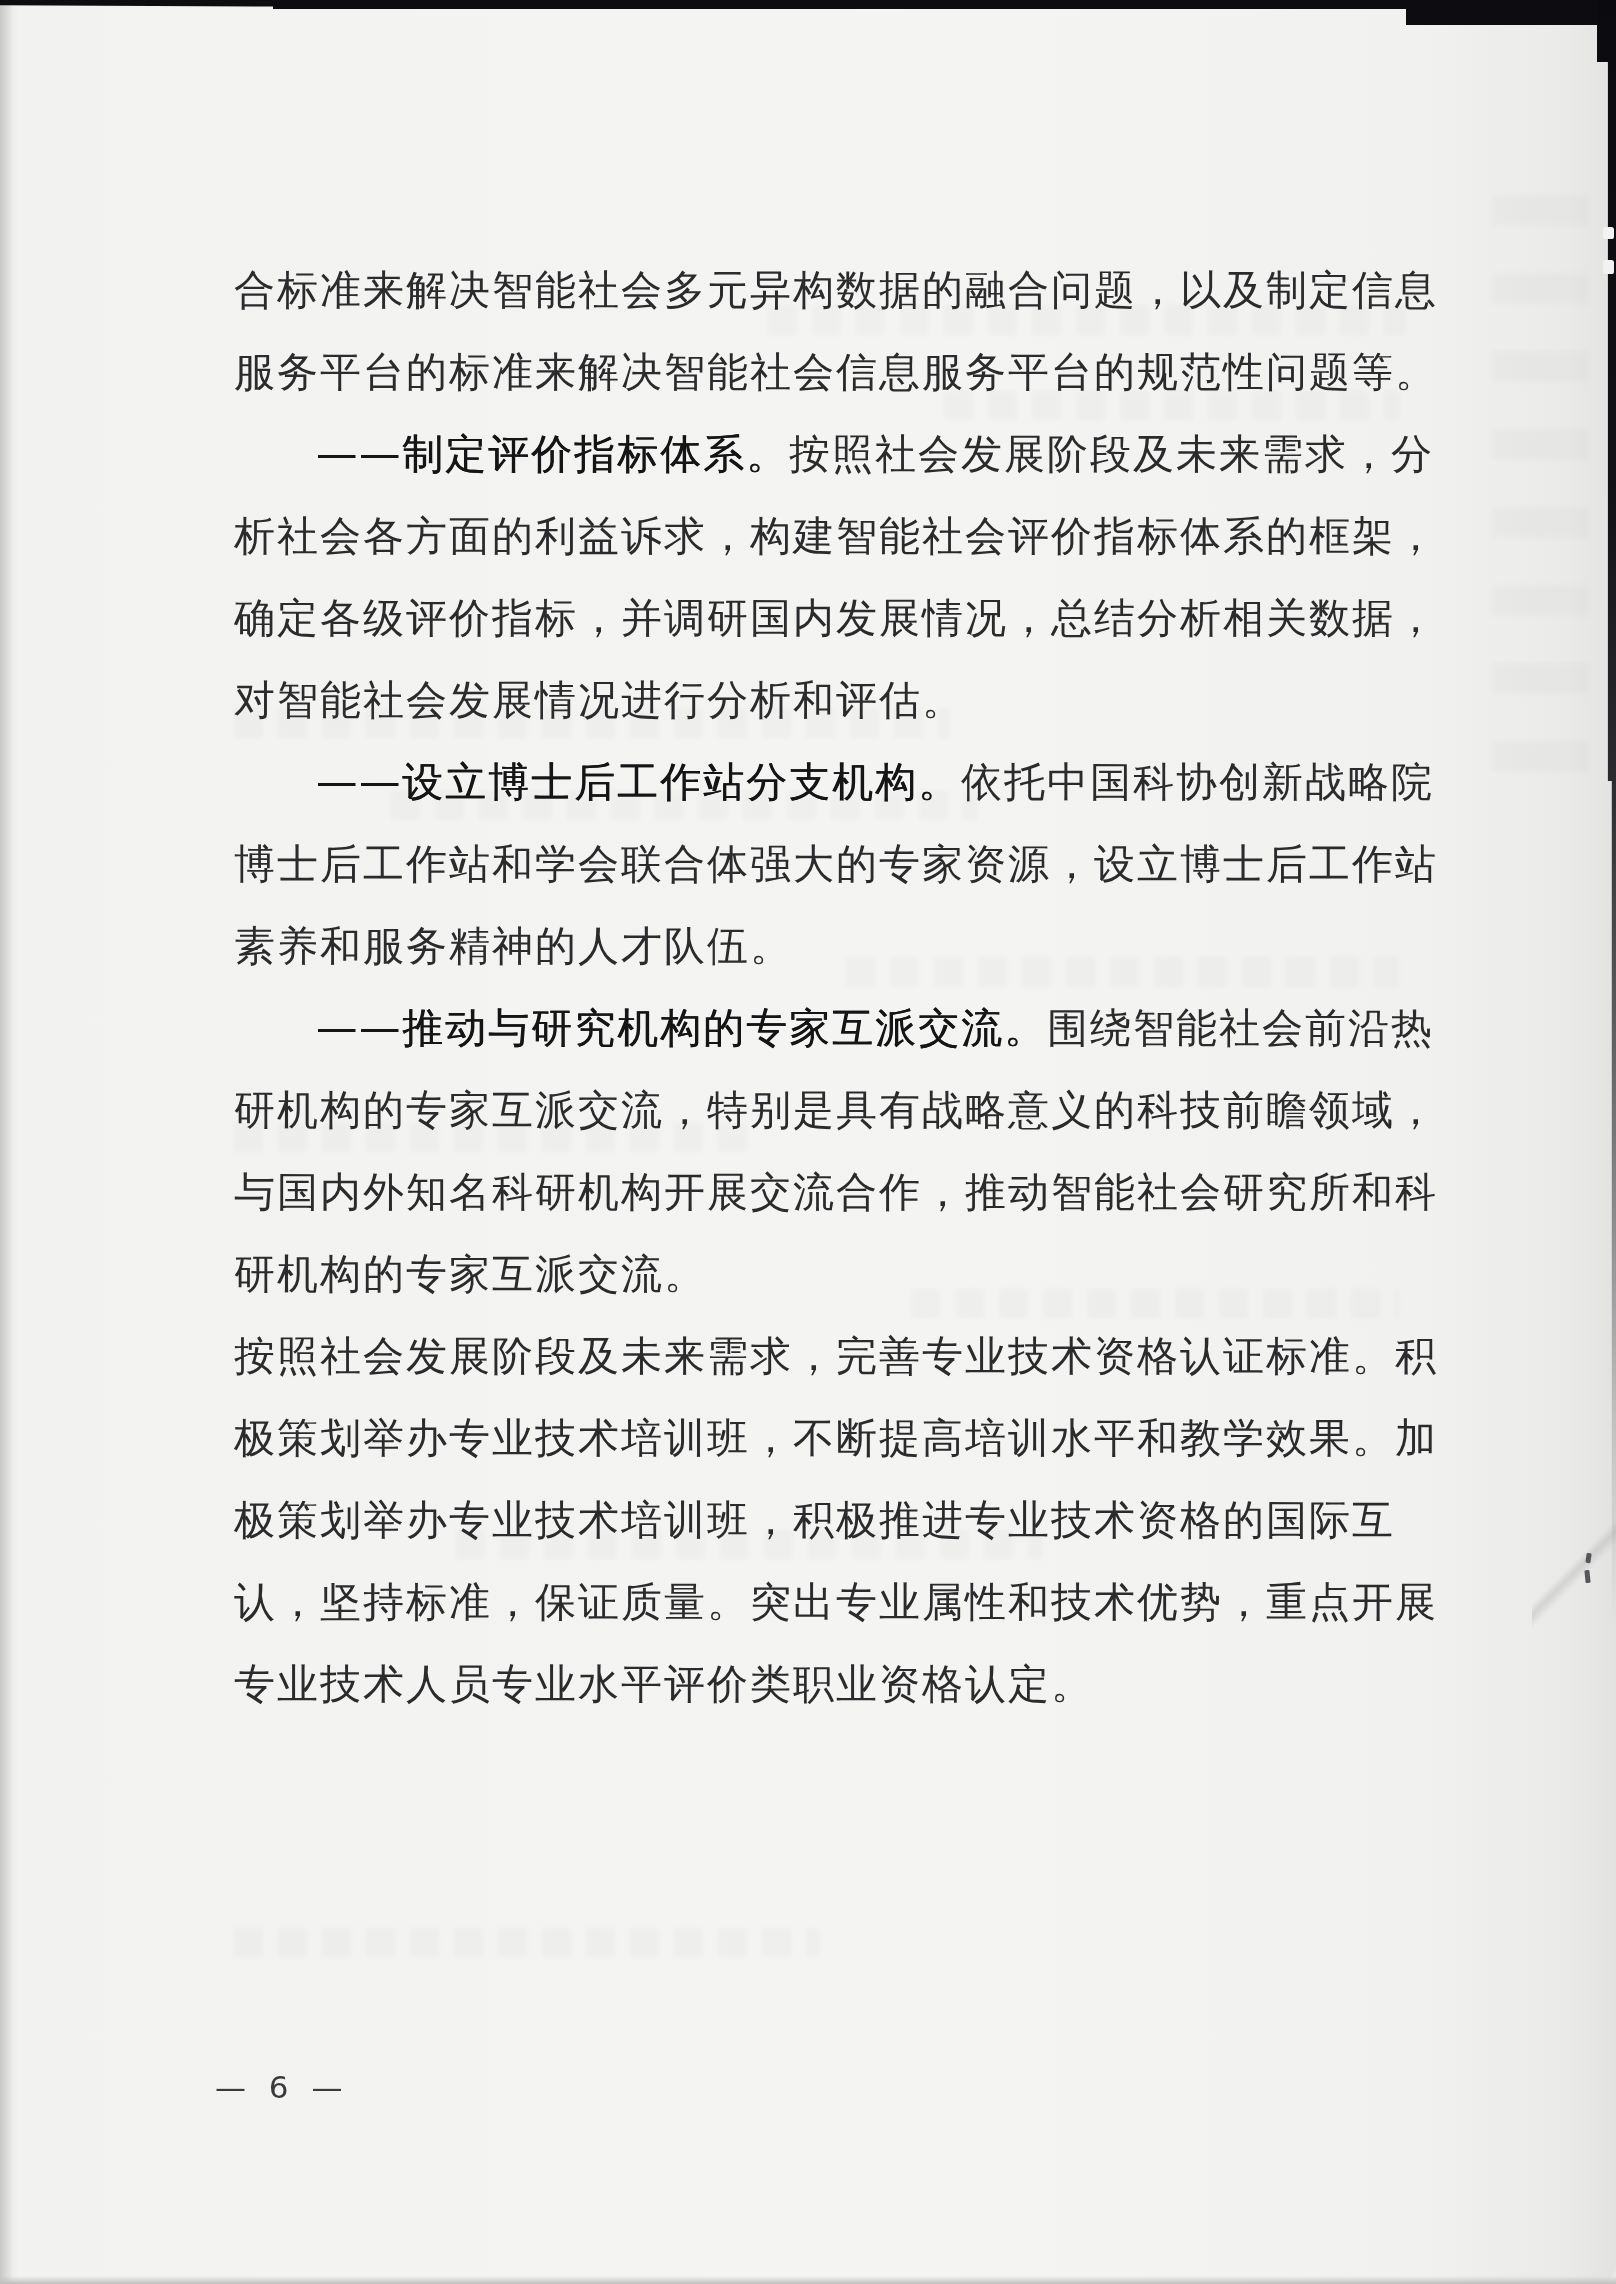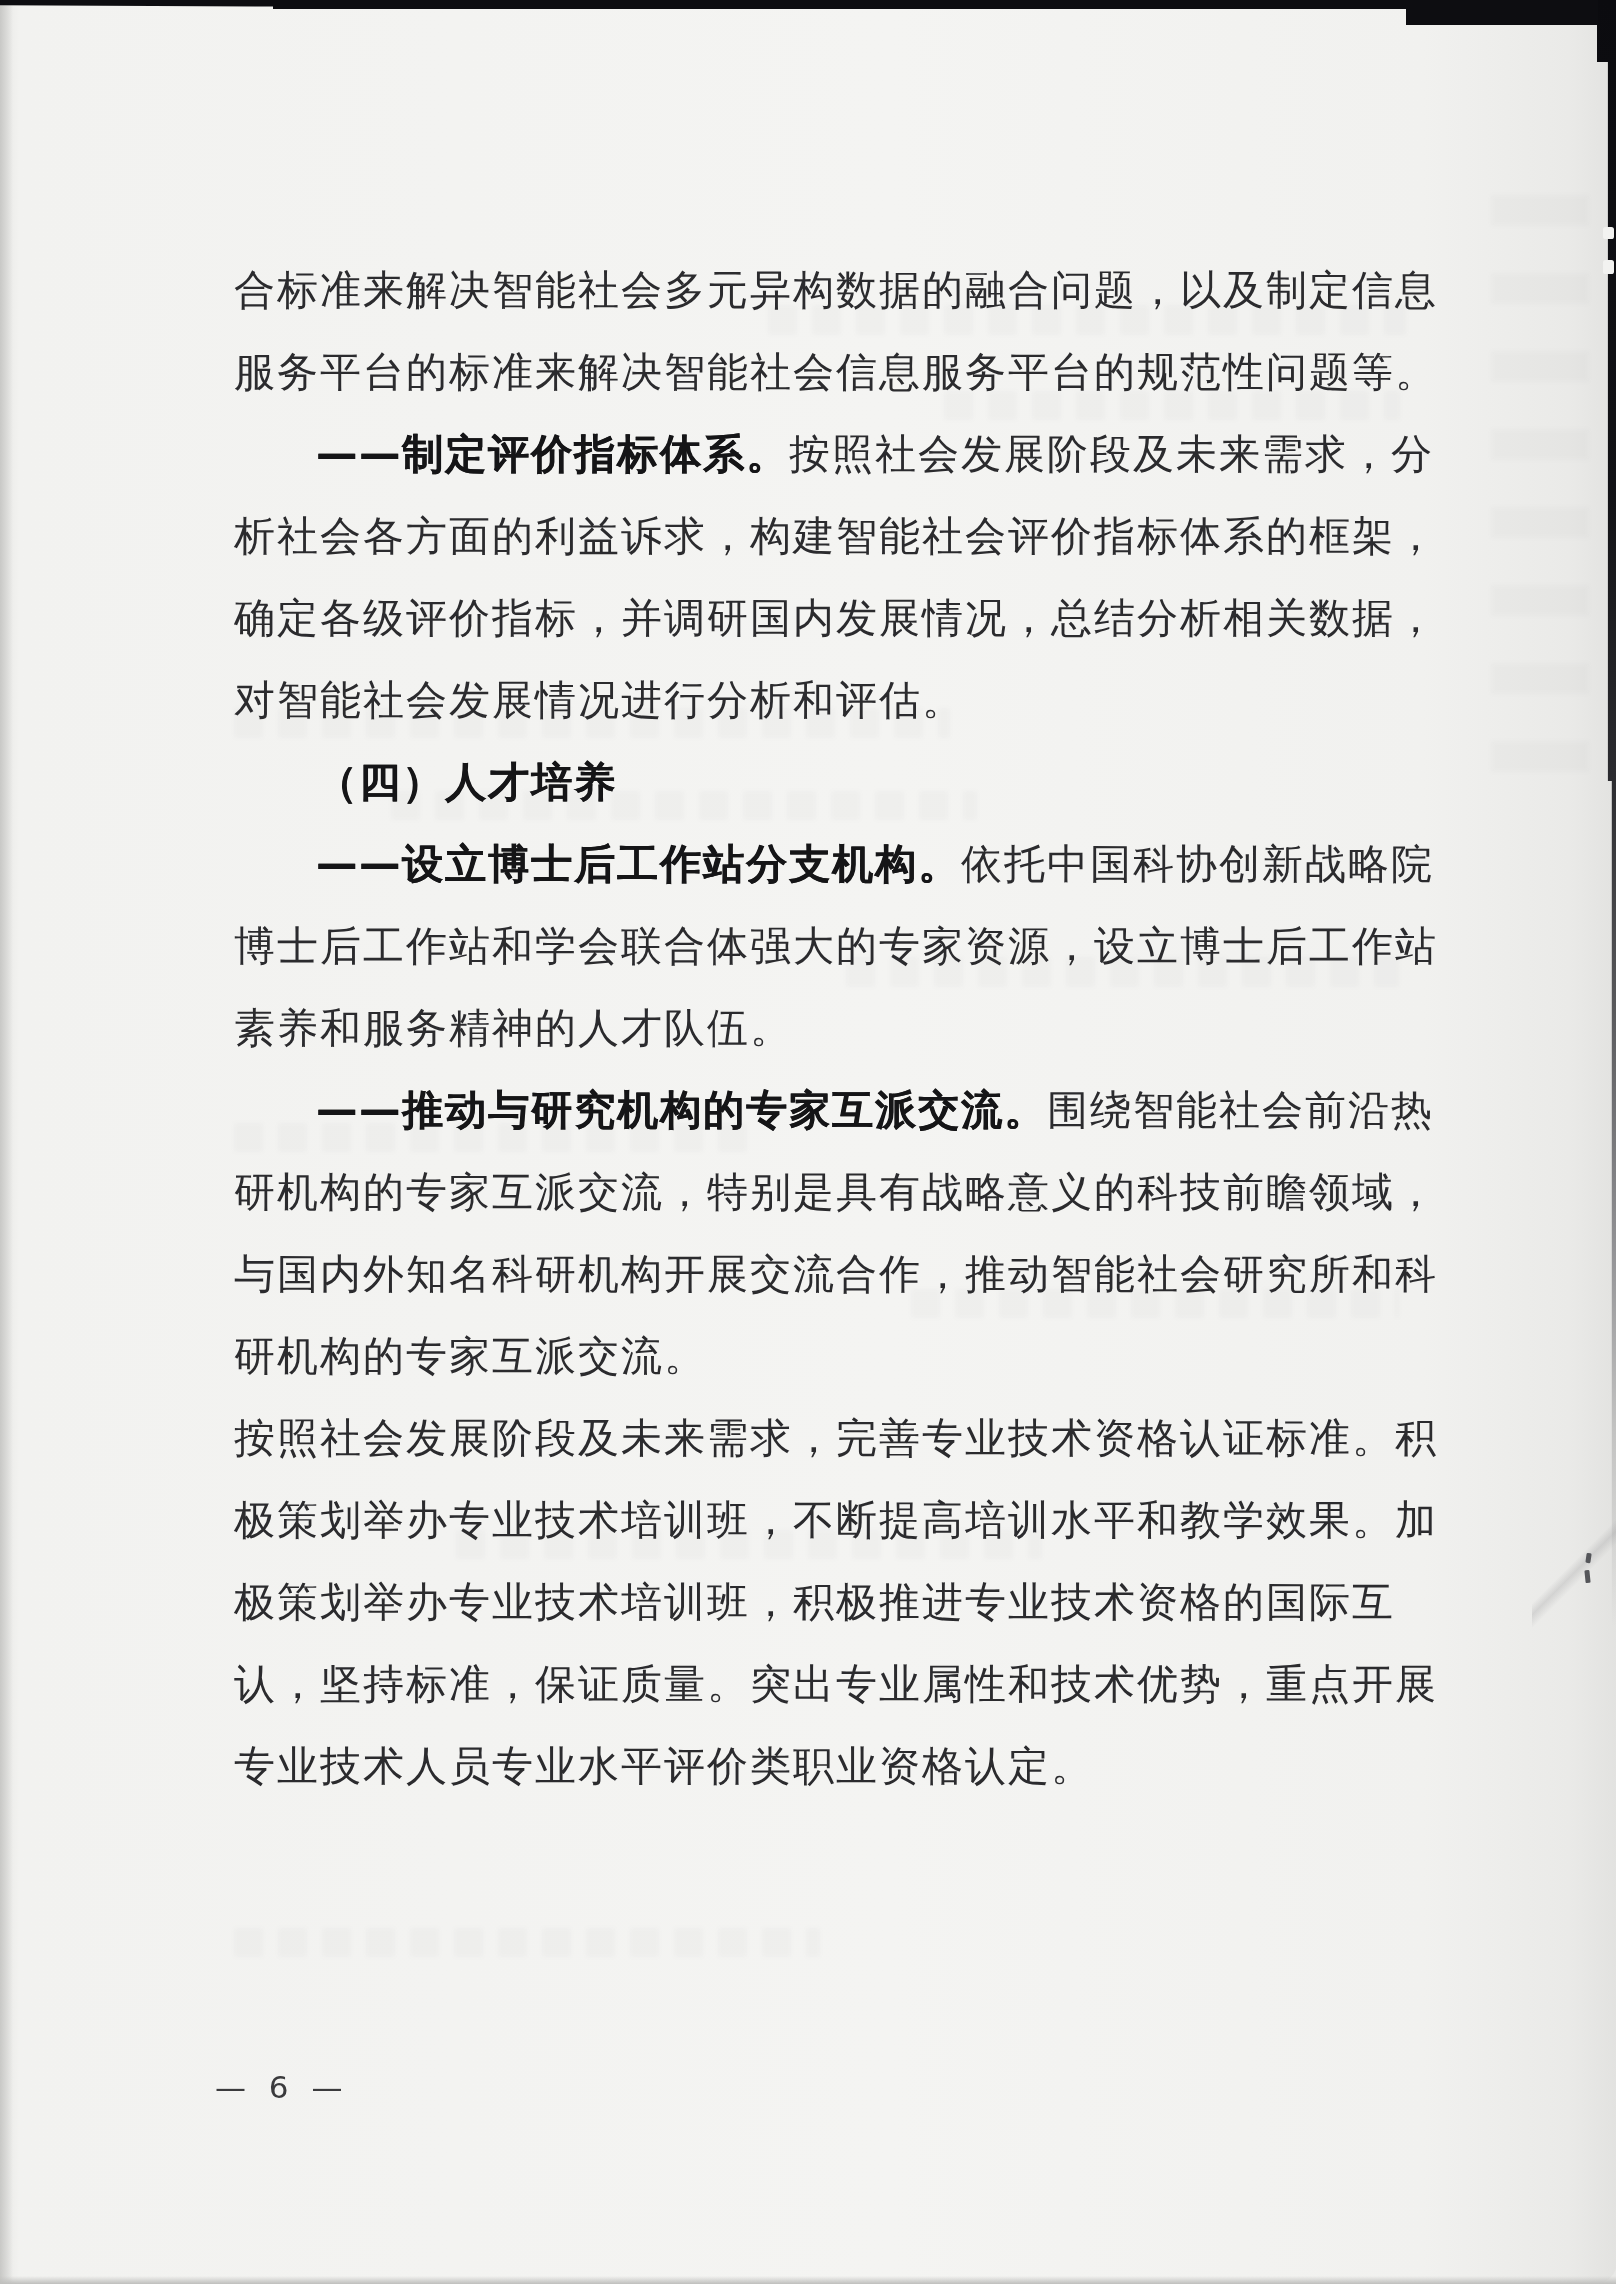--- a/index.html
+++ b/index.html
@@ -63,21 +63,21 @@
     left: 234px; top: 249px;
     width: 1172px;
     font-size: 41px;
     line-height: 82px;
     letter-spacing: 2px;
     color: #2b2b2e;
   }
   .line { white-space: nowrap; }
   .line.indent { padding-left: 82px; }
   .seg.bold {
-    font-weight: 700;
+    font-weight: 400;
     color: #151517;
     text-shadow: 0.4px 0 0 currentColor;
   }
   #page-number {
     position: absolute;
     left: 215px; top: 2069px;
     font-size: 31px;
     letter-spacing: 6.5px;
     color: #3a3a3c;
   }
@@ -98,21 +98,20 @@
   <div class="bleed" style="top:1928px; left:234px;  width:586px; height:29px;"></div>
   <div class="bleed-v" style="top:195px;  left:1491px; width:98px; height:586px;"></div>
 
   <div id="text-block">
       <div class="line"><span class="seg">合标准来解决智能社会多元异构数据的融合问题，以及制定信息</span></div>
       <div class="line"><span class="seg">服务平台的标准来解决智能社会信息服务平台的规范性问题等。</span></div>
       <div class="line indent"><span class="seg bold">——制定评价指标体系。</span><span class="seg">按照社会发展阶段及未来需求，分</span></div>
       <div class="line"><span class="seg">析社会各方面的利益诉求，构建智能社会评价指标体系的框架，</span></div>
       <div class="line"><span class="seg">确定各级评价指标，并调研国内发展情况，总结分析相关数据，</span></div>
       <div class="line"><span class="seg">对智能社会发展情况进行分析和评估。</span></div>
-      <div class="line indent"><span class="seg bold">（四）人才培养</span></div>
       <div class="line indent"><span class="seg bold">——设立博士后工作站分支机构。</span><span class="seg">依托中国科协创新战略院</span></div>
       <div class="line"><span class="seg">博士后工作站和学会联合体强大的专家资源，设立博士后工作站</span></div>
       <div class="line"><span class="seg">素养和服务精神的人才队伍。</span></div>
       <div class="line indent"><span class="seg bold">——推动与研究机构的专家互派交流。</span><span class="seg">围绕智能社会前沿热</span></div>
       <div class="line"><span class="seg">研机构的专家互派交流，特别是具有战略意义的科技前瞻领域，</span></div>
       <div class="line"><span class="seg">与国内外知名科研机构开展交流合作，推动智能社会研究所和科</span></div>
       <div class="line"><span class="seg">研机构的专家互派交流。</span></div>
       <div class="line"><span class="seg">按照社会发展阶段及未来需求，完善专业技术资格认证标准。积</span></div>
       <div class="line"><span class="seg">极策划举办专业技术培训班，不断提高培训水平和教学效果。加</span></div>
       <div class="line"><span class="seg">极策划举办专业技术培训班，积极推进专业技术资格的国际互</span></div>

